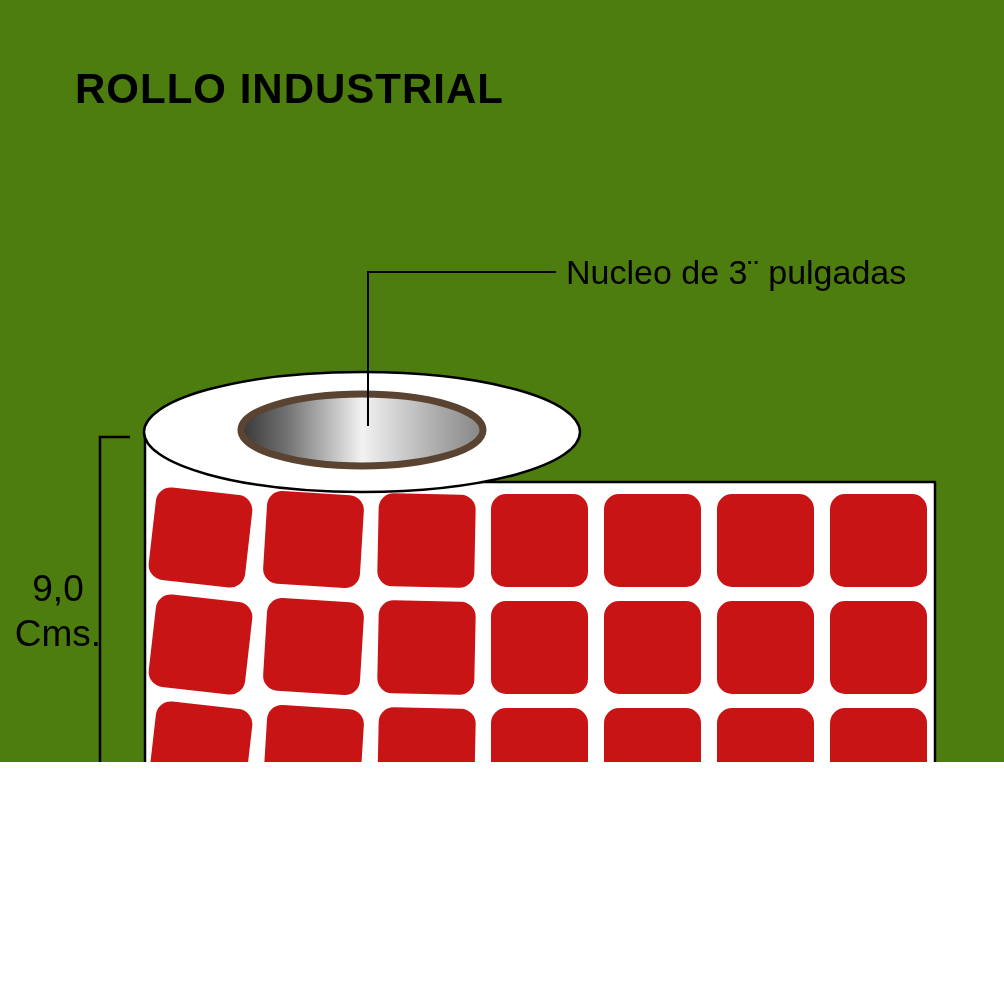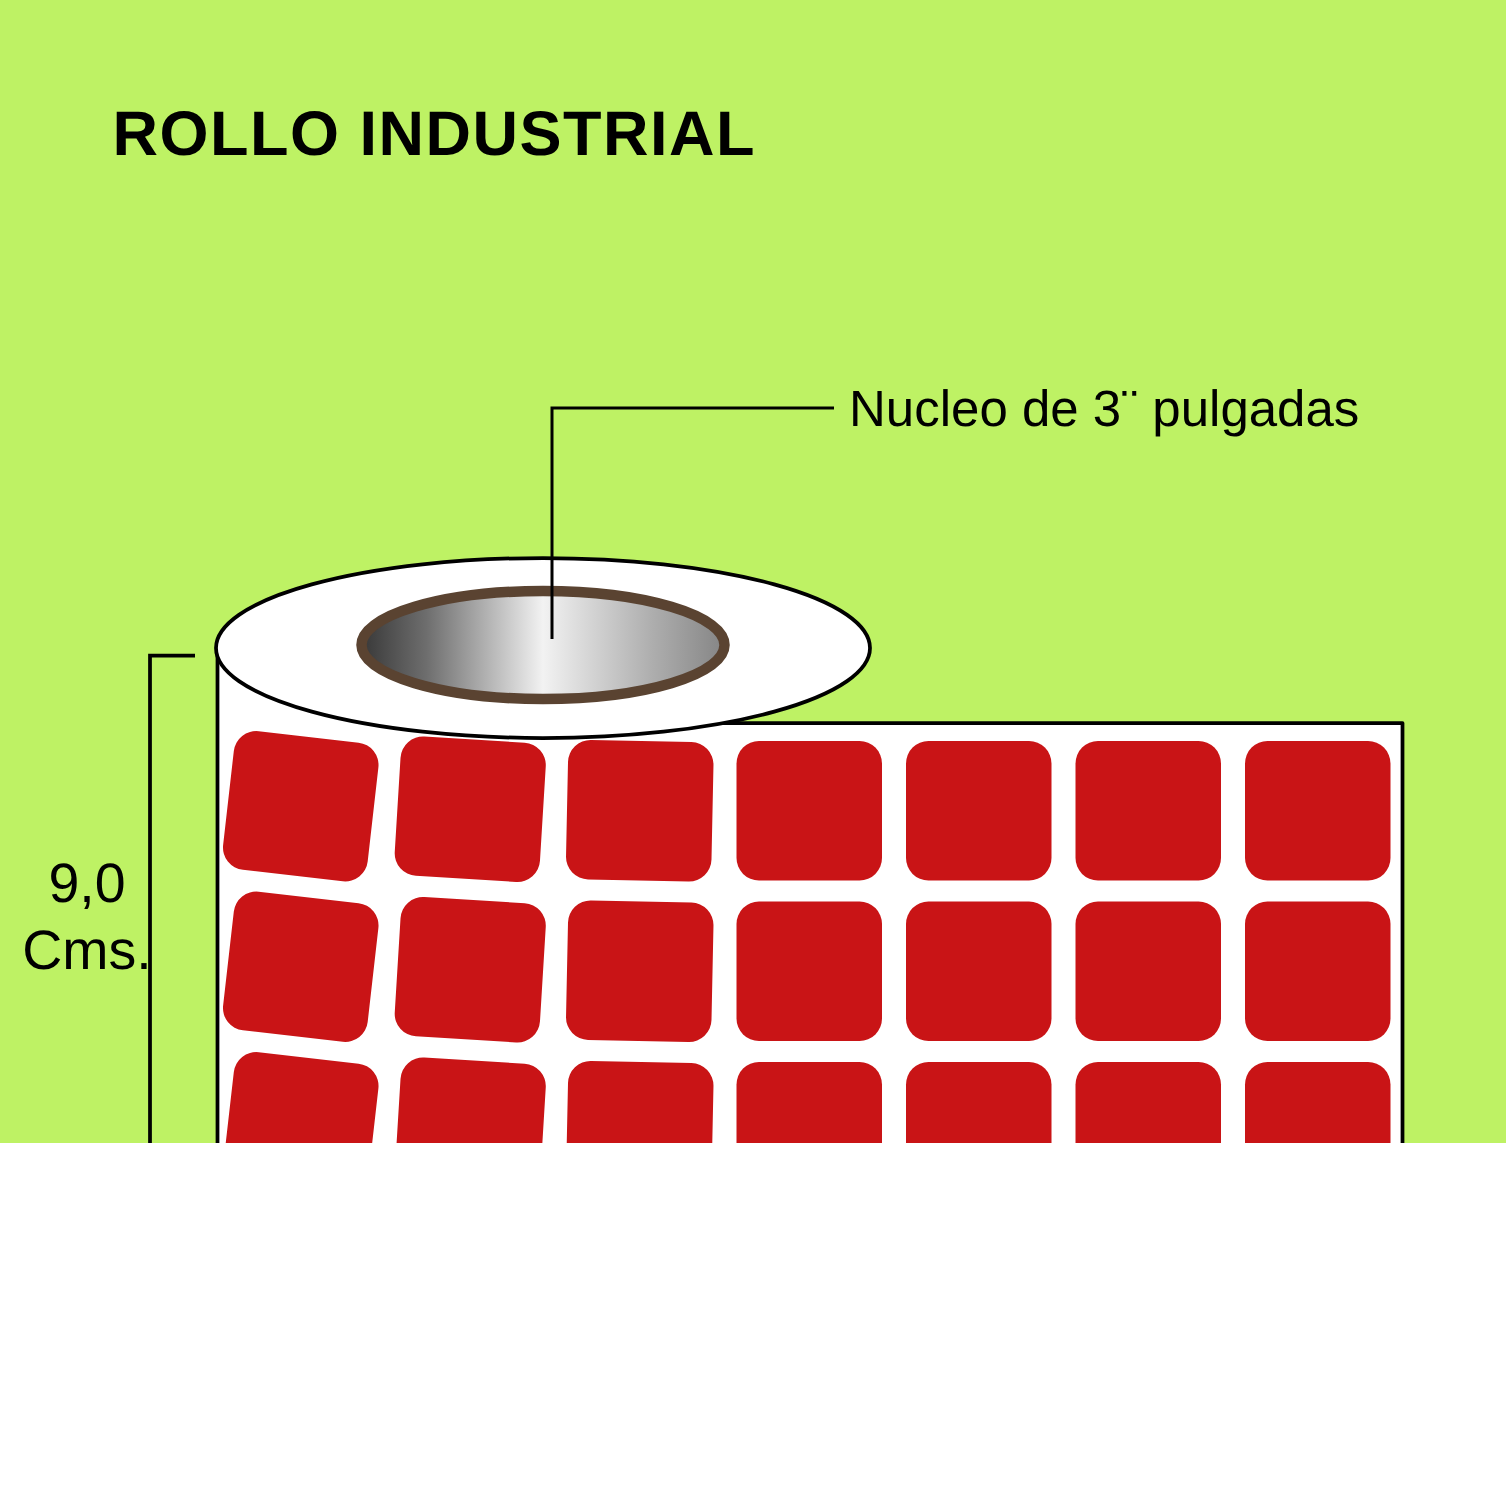--- a/index.html
+++ b/index.html
@@ -1,17 +1,17 @@
 <!DOCTYPE html>
 <html><head>
 <meta charset="utf-8">
 <style>
   html,body{margin:0;padding:0;background:#ffffff;}
   .canvas{
-    width:1004px;height:762px;background:#bef264;position:relative;
+    width:1004px;height:762px;background:#4d7c0f;position:relative;
     font-family:"Liberation Sans", sans-serif;overflow:hidden;
   }
   svg{display:block;}
   svg text{font-family:"Liberation Sans", sans-serif;fill:#000000;}
   .title-text{font-size:42px;font-weight:bold;letter-spacing:1px;}
   .annot-text{font-size:34px;}
   .dim-text{font-size:37px;}
   .outline{stroke:#000000;fill:none;}
 </style>
 </head>

